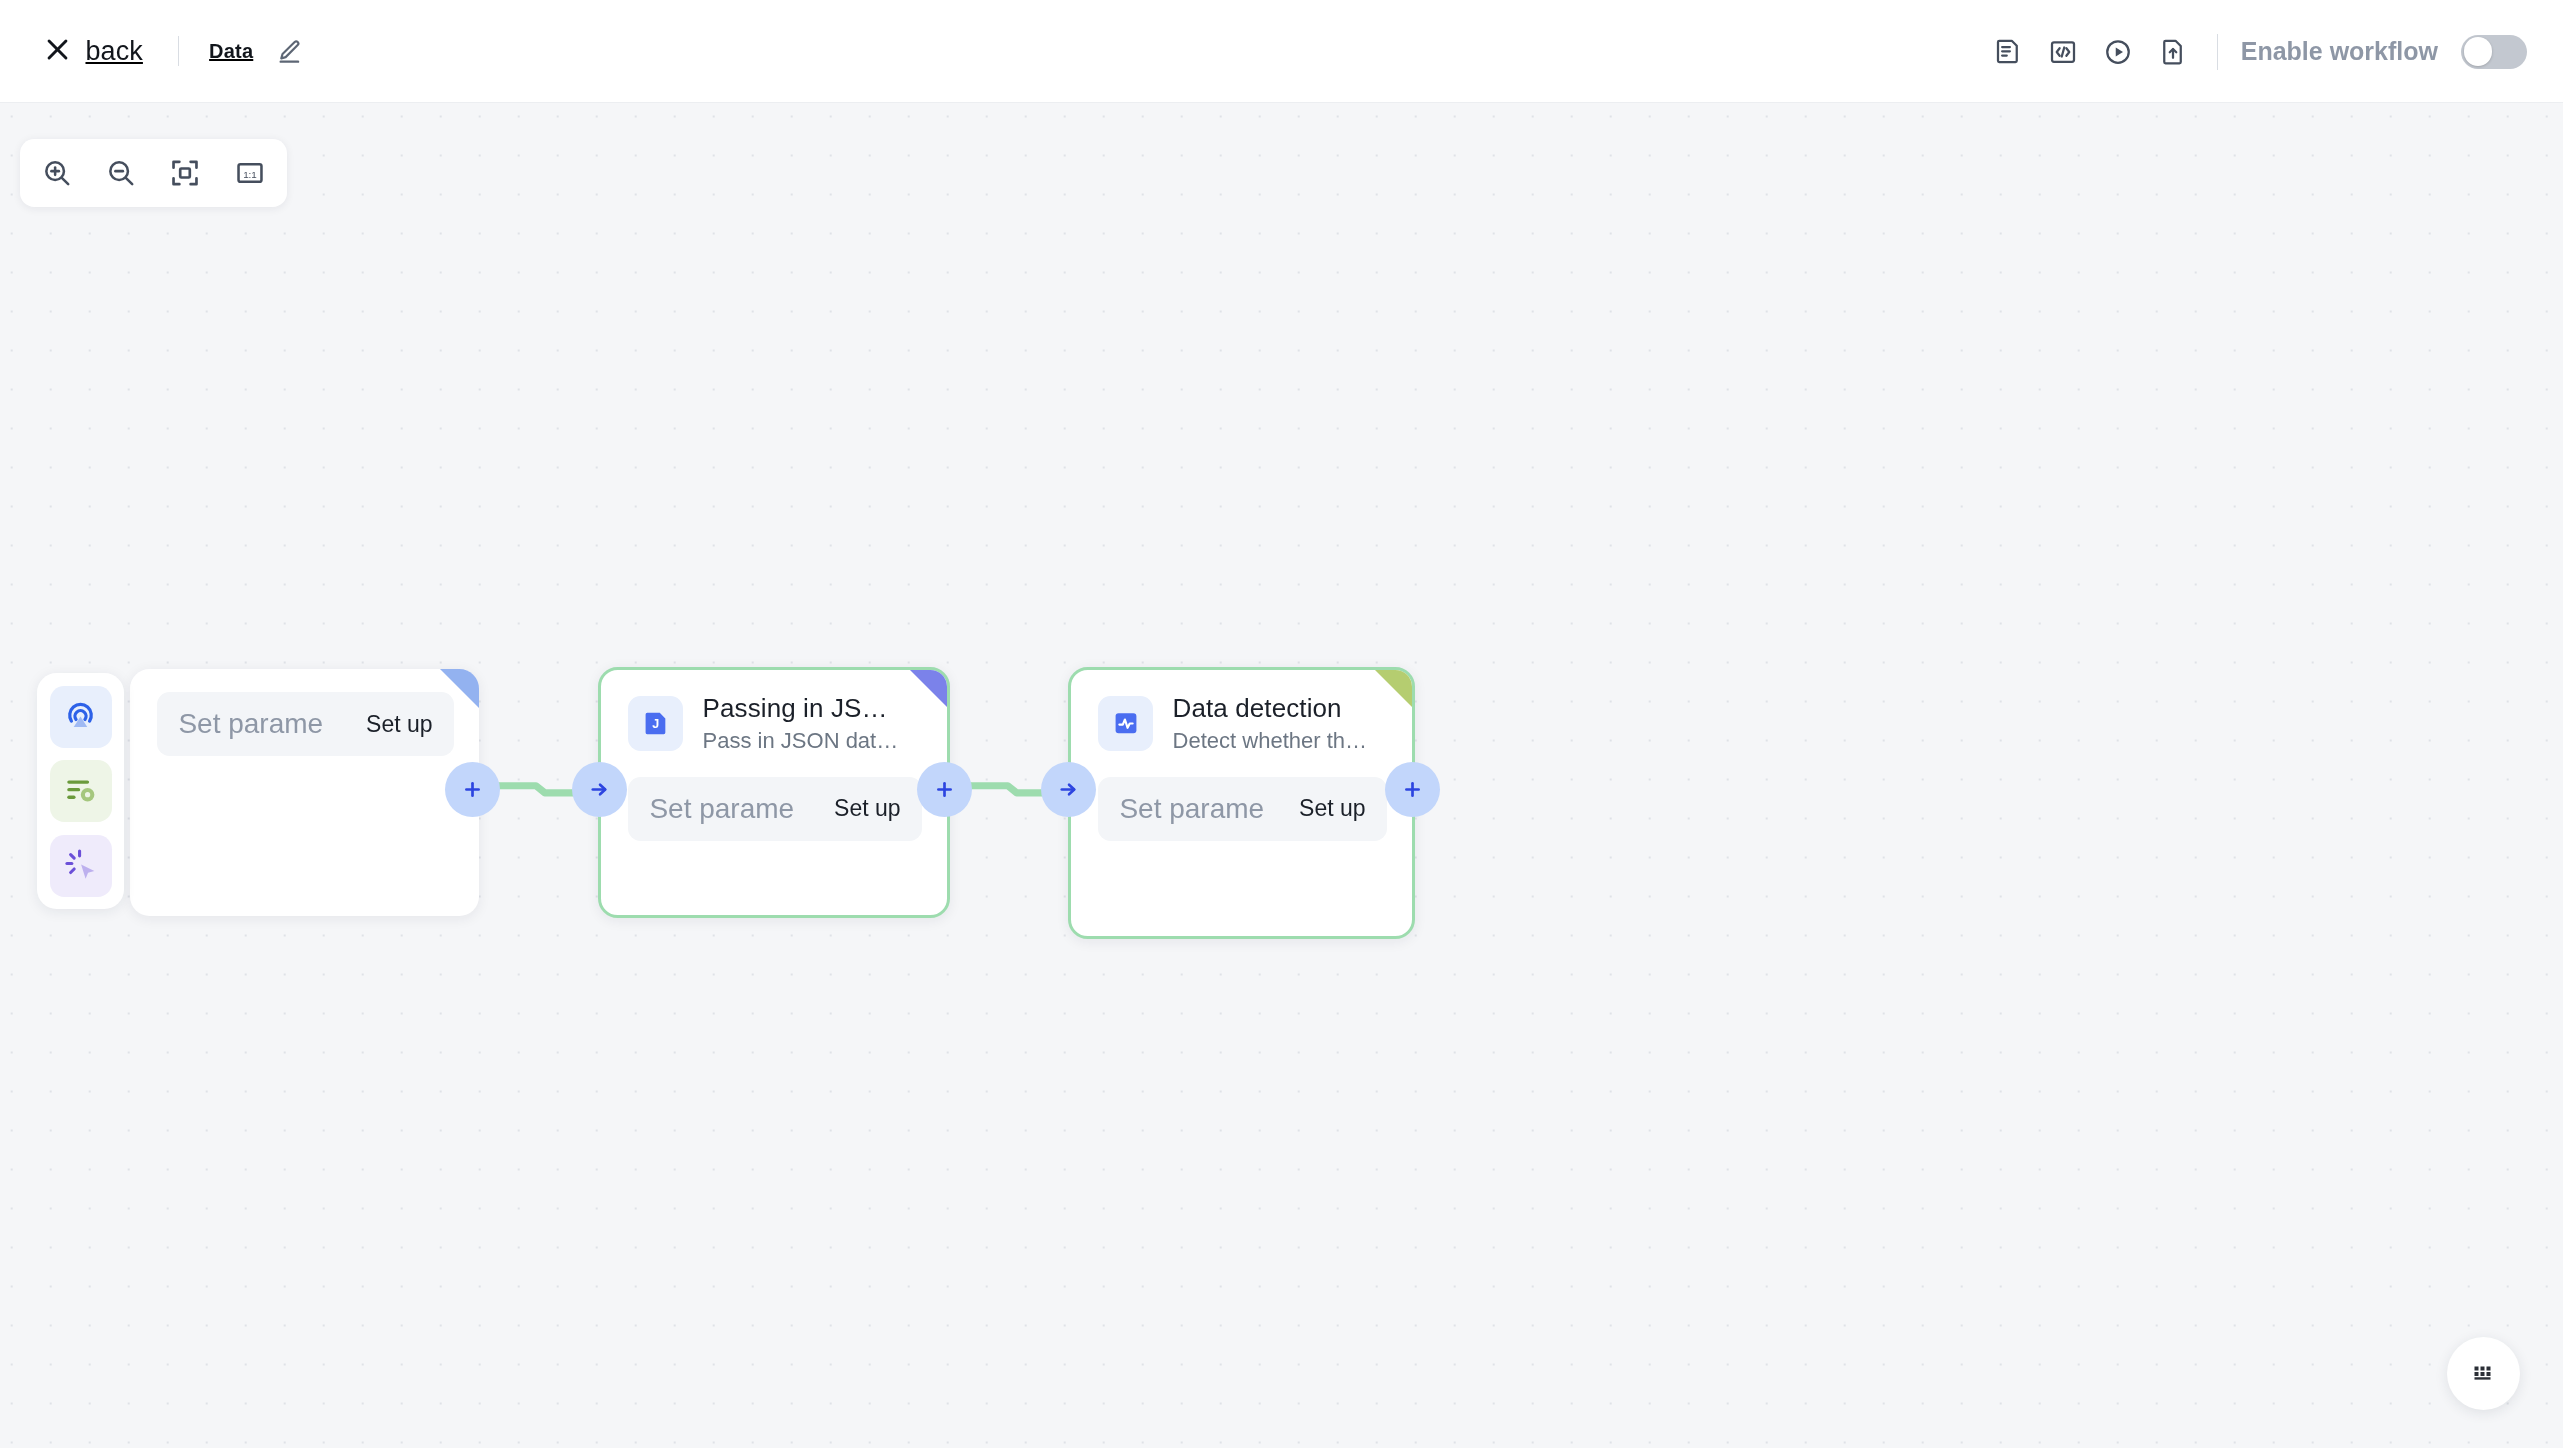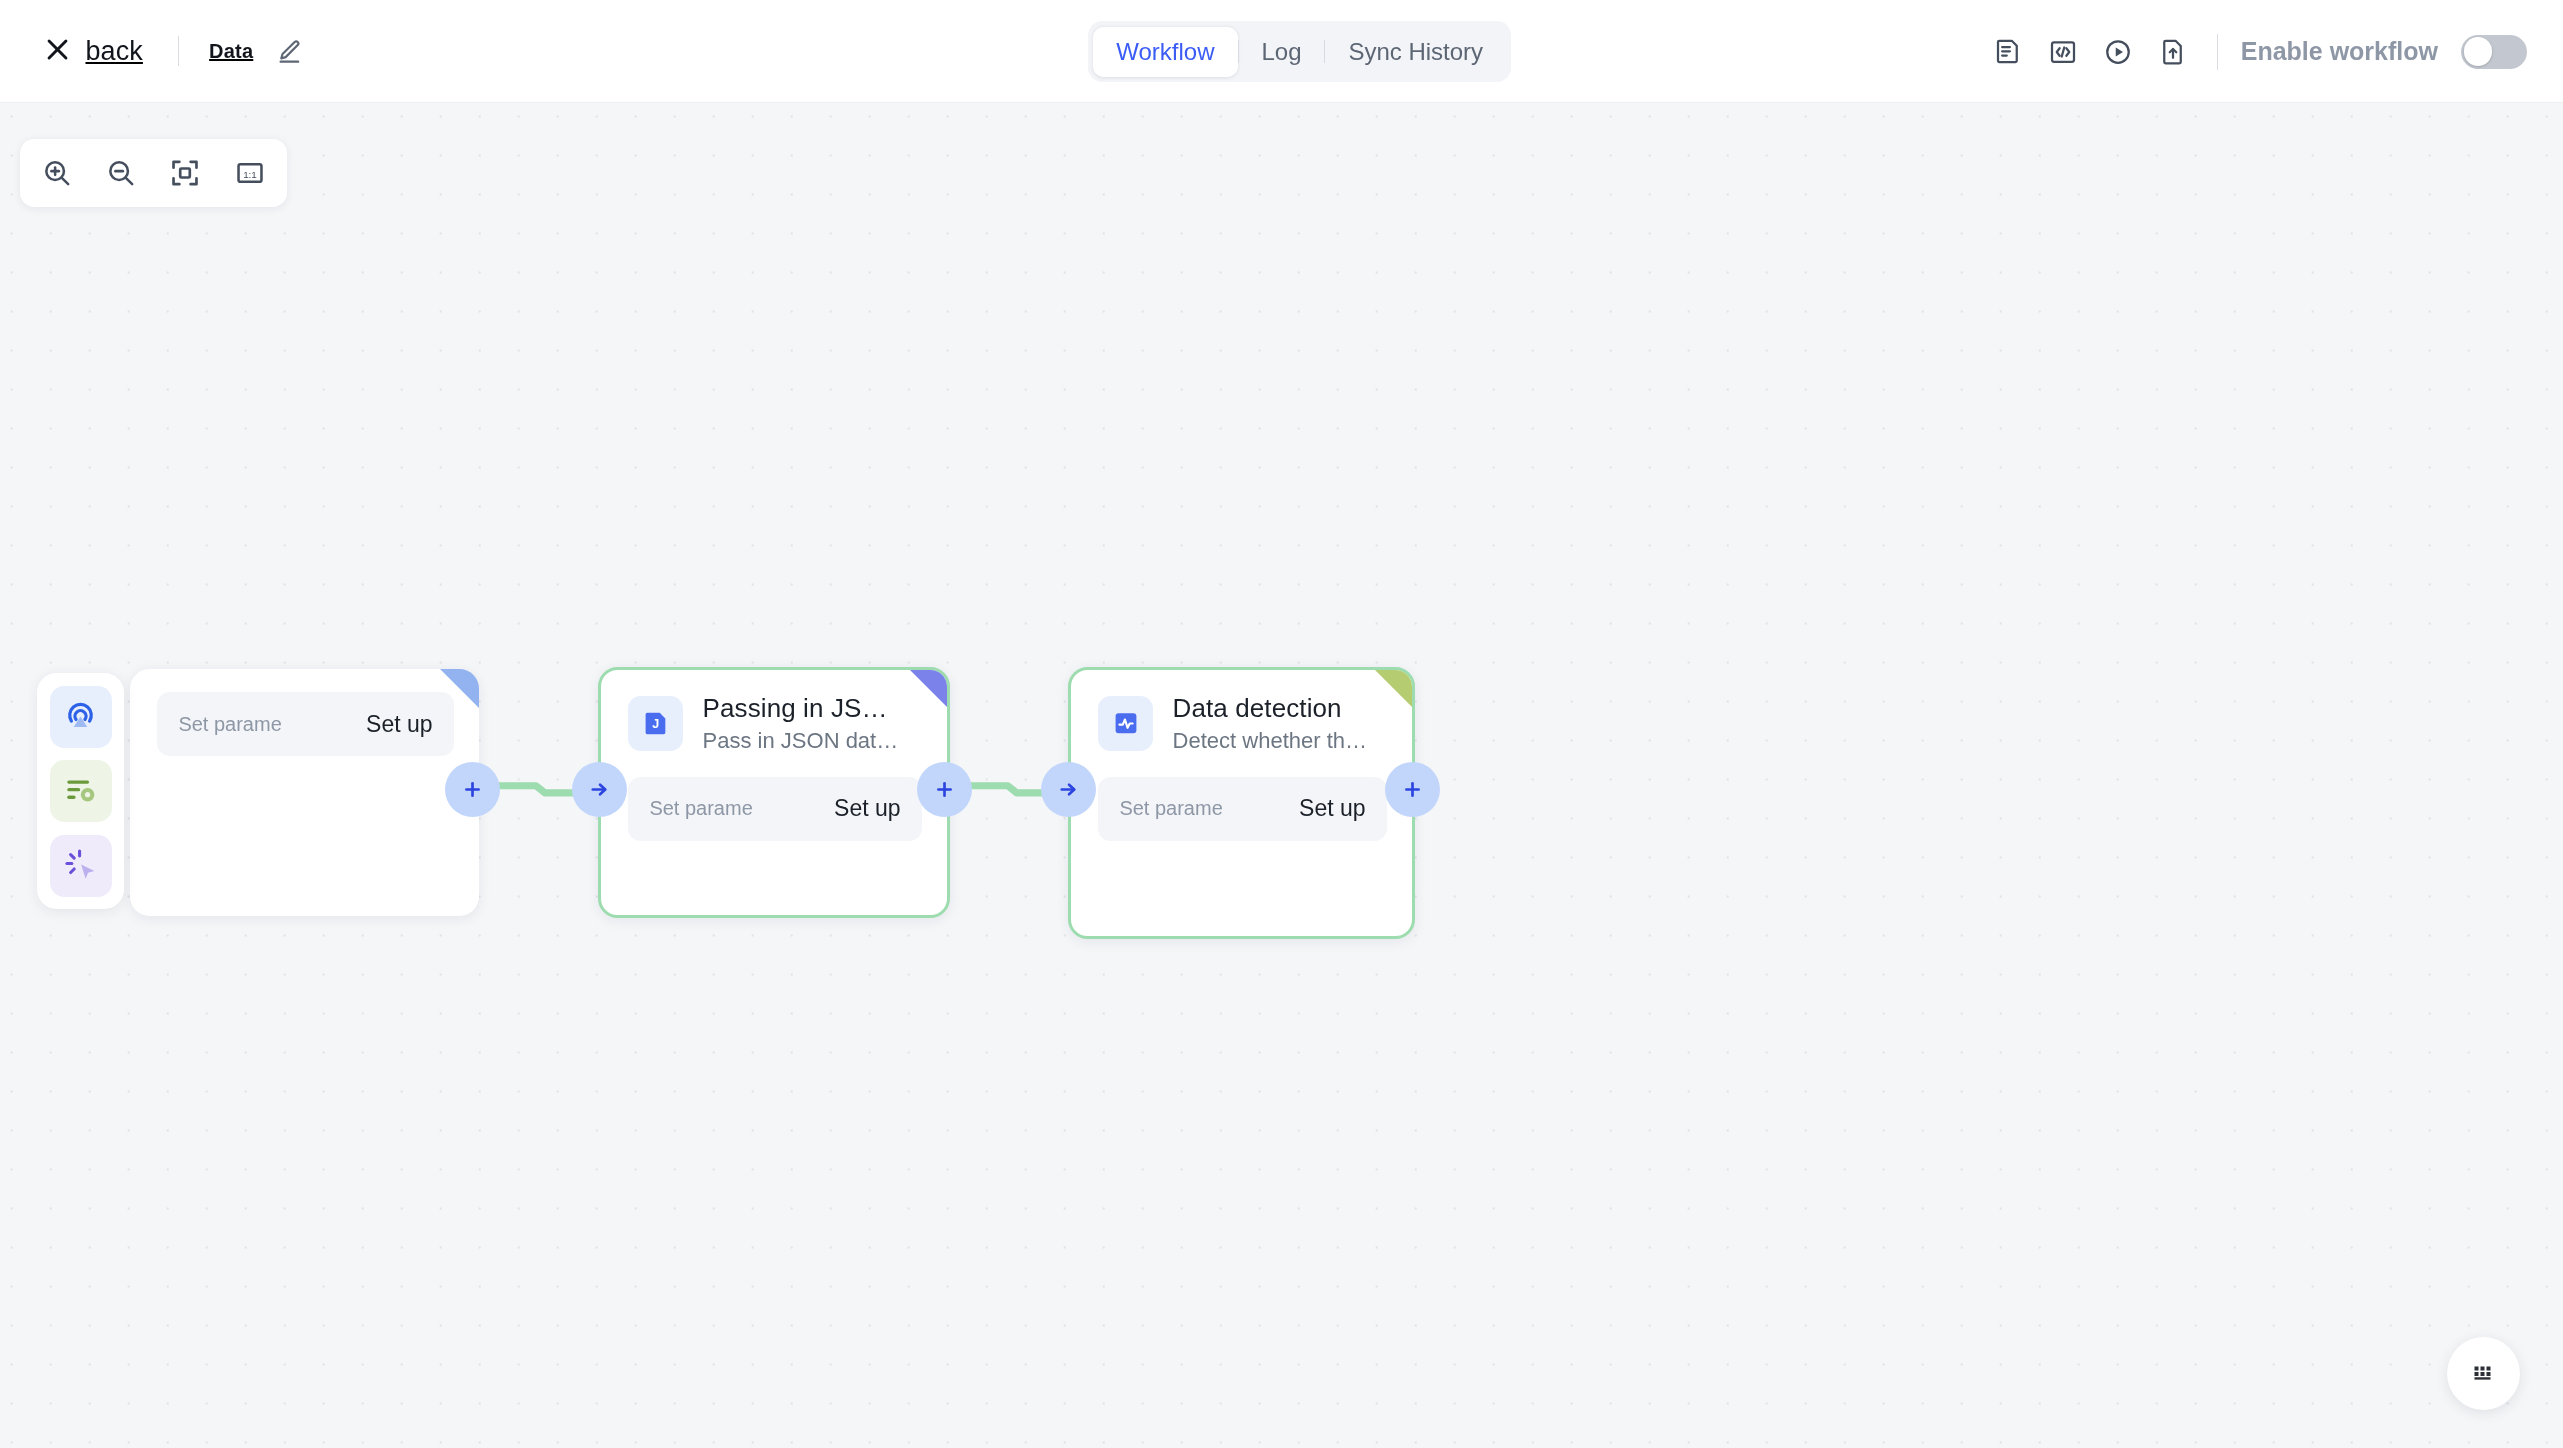--- a/index.html
+++ b/index.html
@@ -280,21 +280,21 @@
     margin: 23px 25px 0 27px;
     background: #f3f5f8;
     border-radius: 12.5px;
     height: 64px;
     display: flex;
     align-items: center;
     justify-content: space-between;
     padding: 0 21.4px;
   }
   .param-label {
-    font-size: 20px;
+    font-size: 28px;
     color: #8e97a6;
   }
   .param-action {
     font-size: 23px;
     color: #1b2029;
     cursor: pointer;
   }
 
   
   .handle {
@@ -354,33 +354,20 @@
     <div class="doc-title">Data</div>
 
     <div class="edit-pencil">
       <svg width="27" height="27" viewBox="0 0 24 24" fill="none" stroke="#5d6674" stroke-width="1.9" stroke-linecap="round" stroke-linejoin="round">
         <path d="M16.6 3.6a1.9 1.9 0 0 1 2.7 2.7L8.6 17 4.7 18.1l1.1-3.9z"></path>
         <line x1="4.2" y1="21" x2="19.6" y2="21" stroke-width="2.1"></line>
       </svg>
     </div>
   </div>
 
-  <div class="tabs">
-    <div class="tab active">
-      <span>Workflow</span>
-    </div>
-    <div class="tab-sep"></div>
-    <div class="tab">
-      <span>Log</span>
-    </div>
-    <div class="tab-sep"></div>
-    <div class="tab">
-      <span>Sync History</span>
-    </div>
-  </div>
 
   <div class="topbar-right">
 
     <div class="icon-btn">
       <svg width="30" height="30" viewBox="0 0 24 24" fill="none" stroke="#454e5d" stroke-width="1.8" stroke-linecap="round" stroke-linejoin="round">
         <path d="M5 3h10l4 4v12a1 1 0 0 1-1 1H5a1 1 0 0 1-1-1V4a1 1 0 0 1 1-1z"></path>
         <line x1="7.3" y1="8" x2="13.5" y2="8"></line>
         <line x1="7.3" y1="11.4" x2="13.5" y2="11.4"></line>
         <line x1="7.3" y1="14.8" x2="11" y2="14.8"></line>
       </svg>

